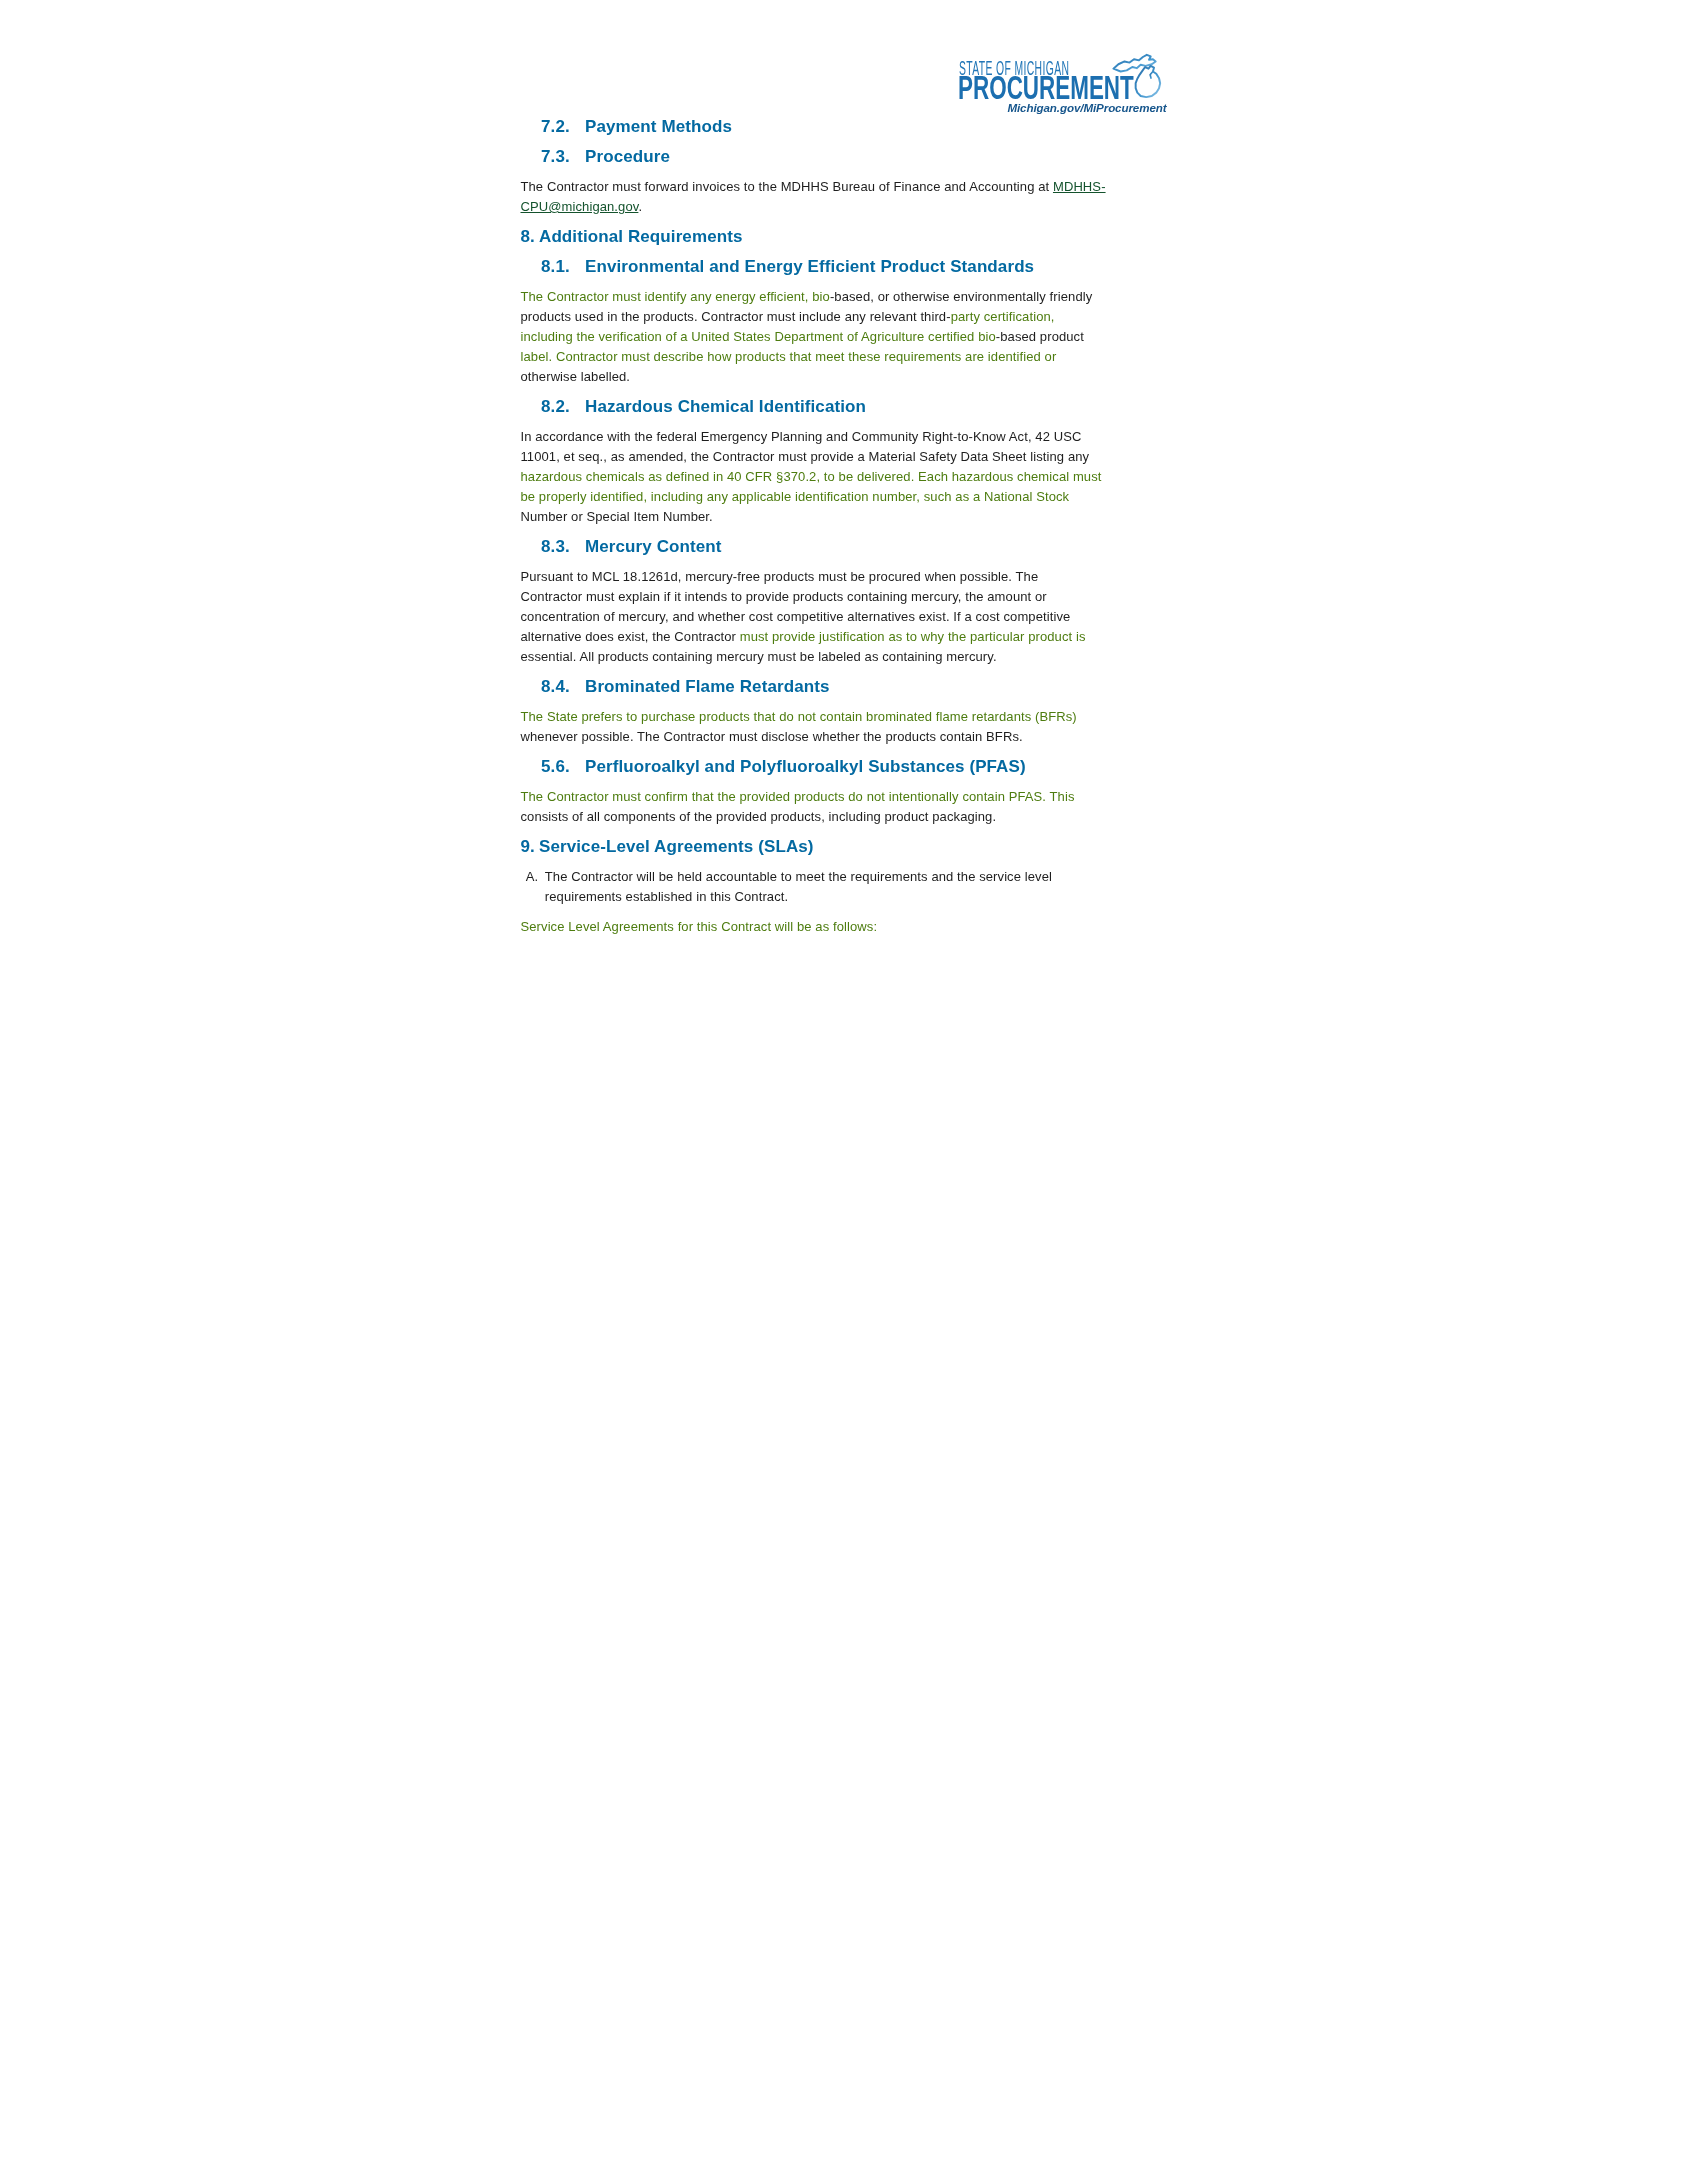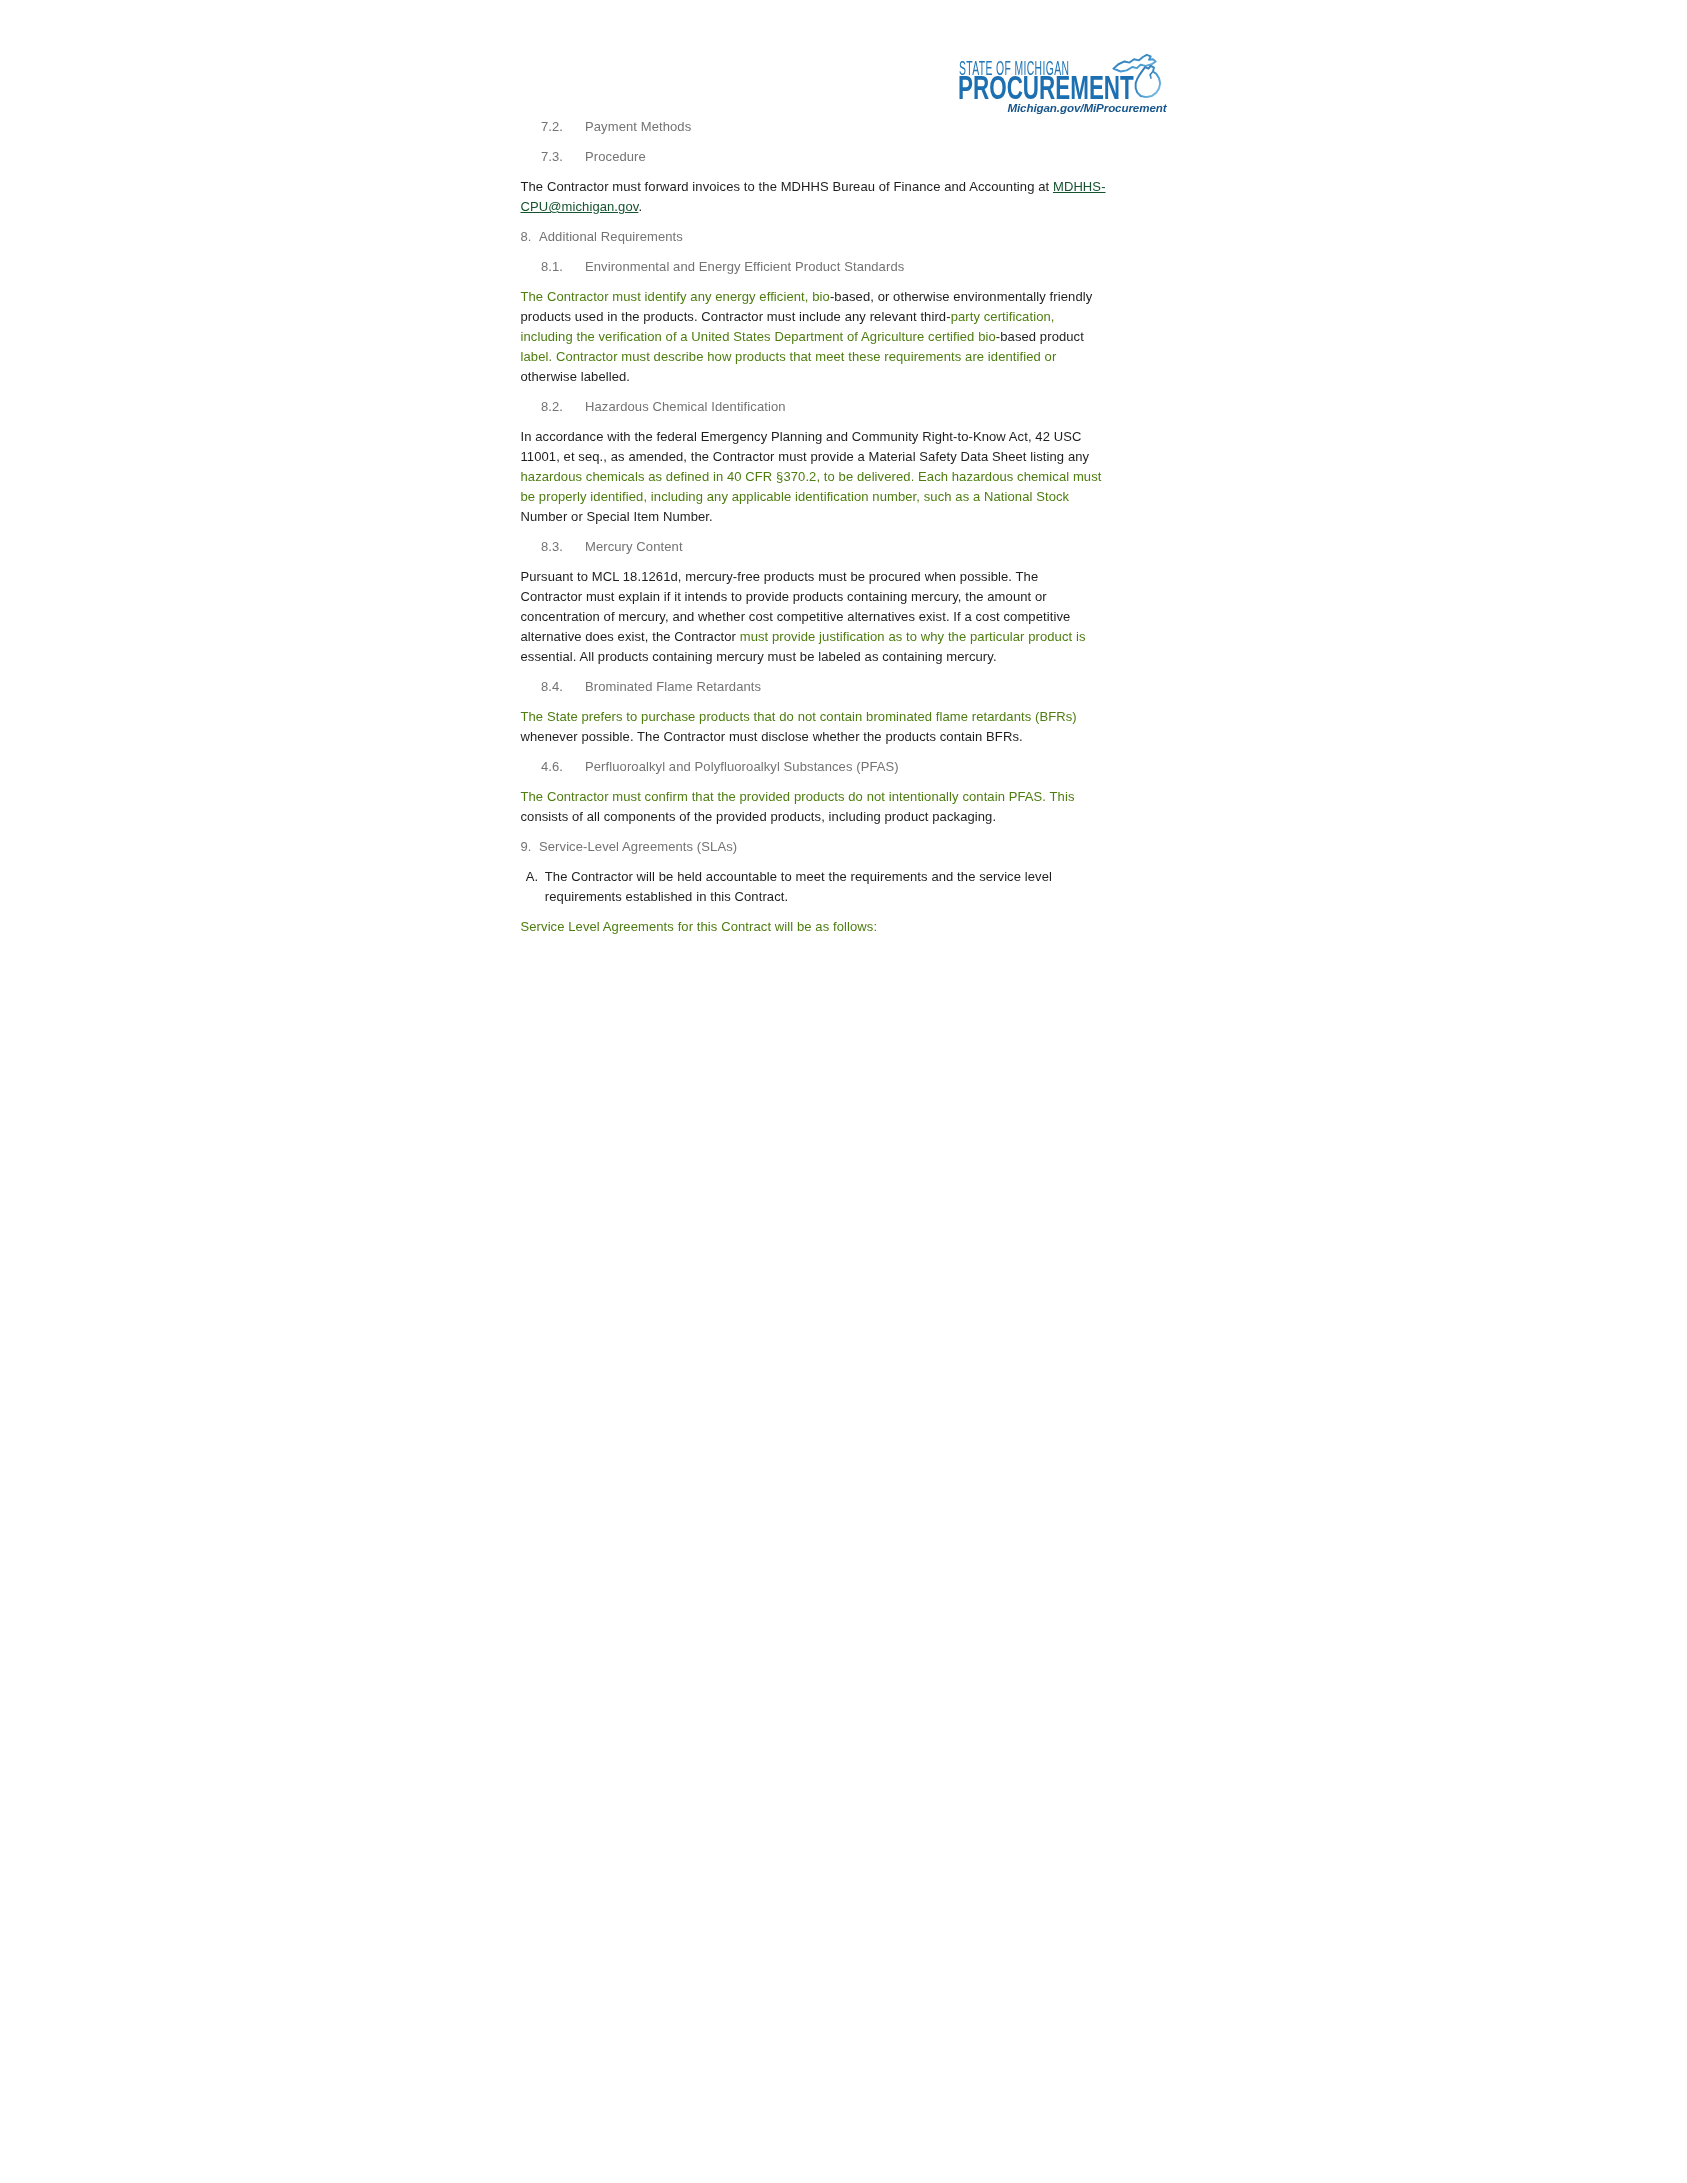--- a/index.html
+++ b/index.html
@@ -33,21 +33,21 @@
     font-size:11.6px;font-weight:bold;letter-spacing:-0.1px;
     color:#17568c;white-space:nowrap;font-style:italic;
   }
   
   .content{
     position:absolute;left:99px;top:0;width:645px;
     padding-top:101px;
     font-size:13px;letter-spacing:0.1px;line-height:20px;
   }
   .content > div{margin:10px 0;}
-  .h1,.h2{font-weight:normal;color:#737373;display:flex;font-size:13px;letter-spacing:0.1px;}
+  .h1,.h2{font-weight:bold;color:#0369a1;display:flex;font-size:17px;letter-spacing:0.1px;}
   .h1 .hnum{flex:none;width:18.5px;}
   .h2{padding-left:20.5px;}
   .h2 .hnum{flex:none;width:44px;}
   .htitle{white-space:nowrap;}
   .line{white-space:nowrap;}
   .run{font-weight:normal;}
   .run.b{font-weight:normal;color:#4d7c0f;}
   .run.link{color:#14532d;text-decoration:underline;}
   .listitem{display:flex;padding-left:5.3px;}
   .listitem .marker{flex:none;width:19px;}
@@ -130,21 +130,21 @@
       </div>
       <div class="h2">
         <span class="hnum">8.4.</span>
         <span class="htitle">Brominated Flame Retardants</span>
       </div>
       <div class="para">
         <div class="line"><span class="run b">The State prefers to purchase products that do not contain brominated flame retardants (BFRs)</span></div>
         <div class="line"><span class="run">whenever possible. The Contractor must disclose whether the products contain BFRs.</span></div>
       </div>
       <div class="h2">
-        <span class="hnum">4.6.</span>
+        <span class="hnum">5.6.</span>
         <span class="htitle">Perfluoroalkyl and Polyfluoroalkyl Substances (PFAS)</span>
       </div>
       <div class="para">
         <div class="line"><span class="run b">The Contractor must confirm that the provided products do not intentionally contain PFAS. This</span></div>
         <div class="line"><span class="run">consists of all components of the provided products, including product packaging.</span></div>
       </div>
       <div class="h1">
         <span class="hnum">9.</span>
         <span class="htitle">Service-Level Agreements (SLAs)</span>
       </div>

